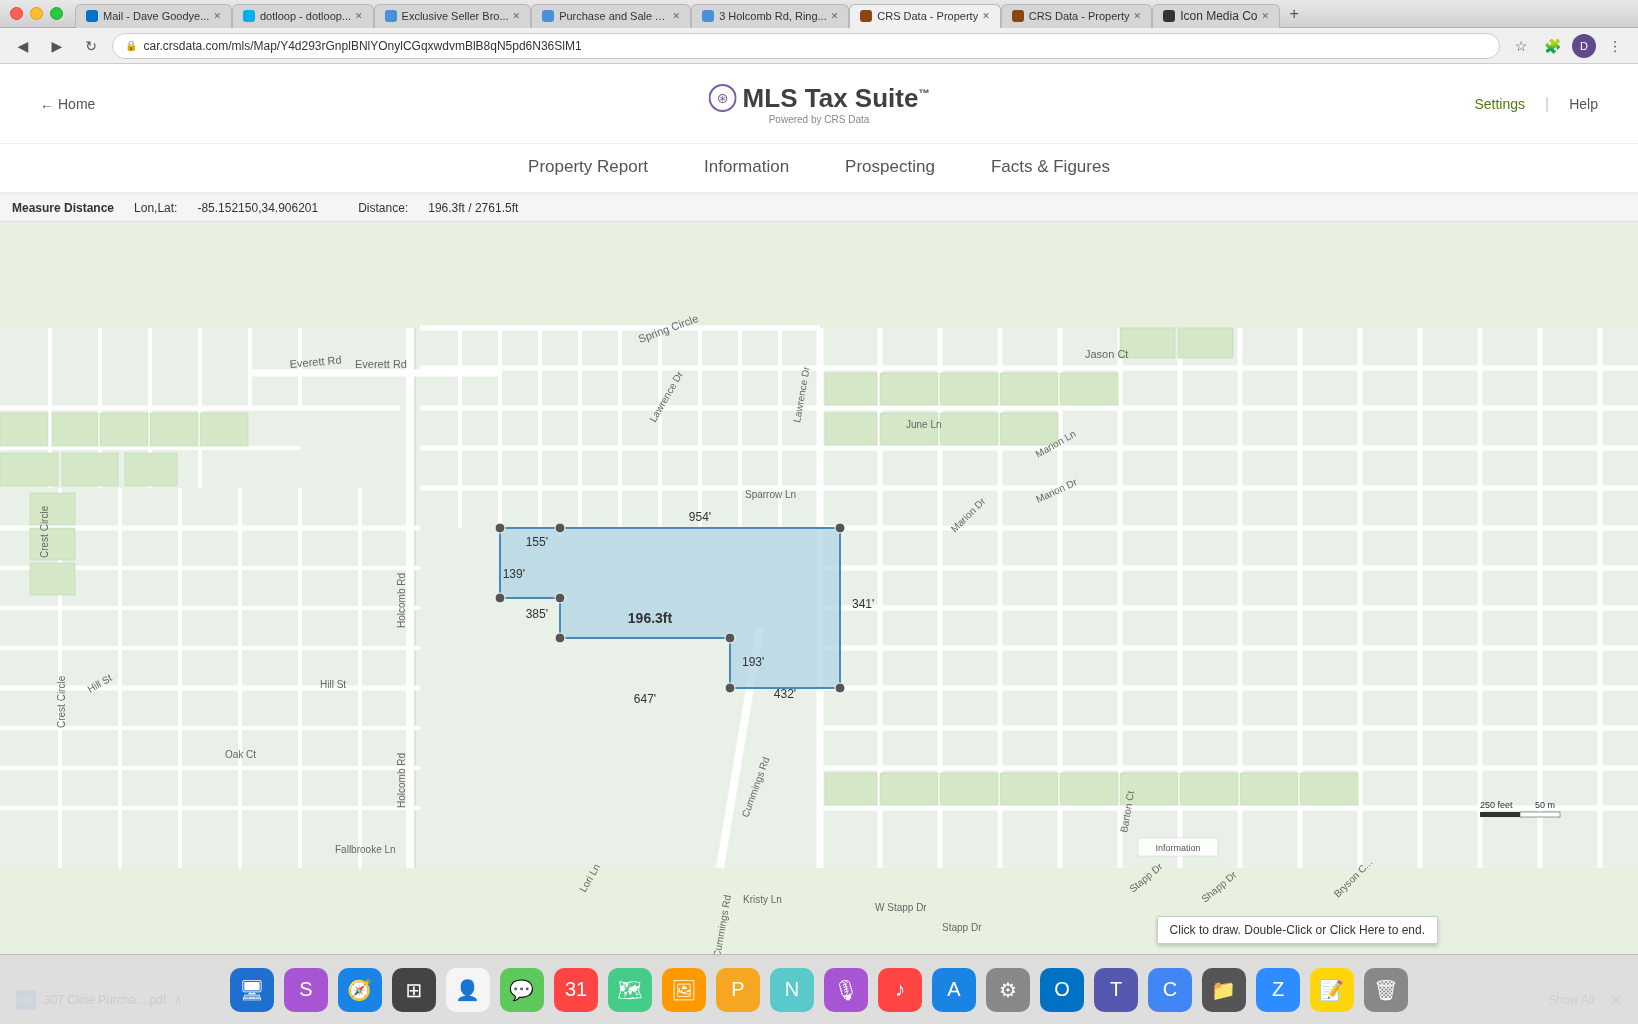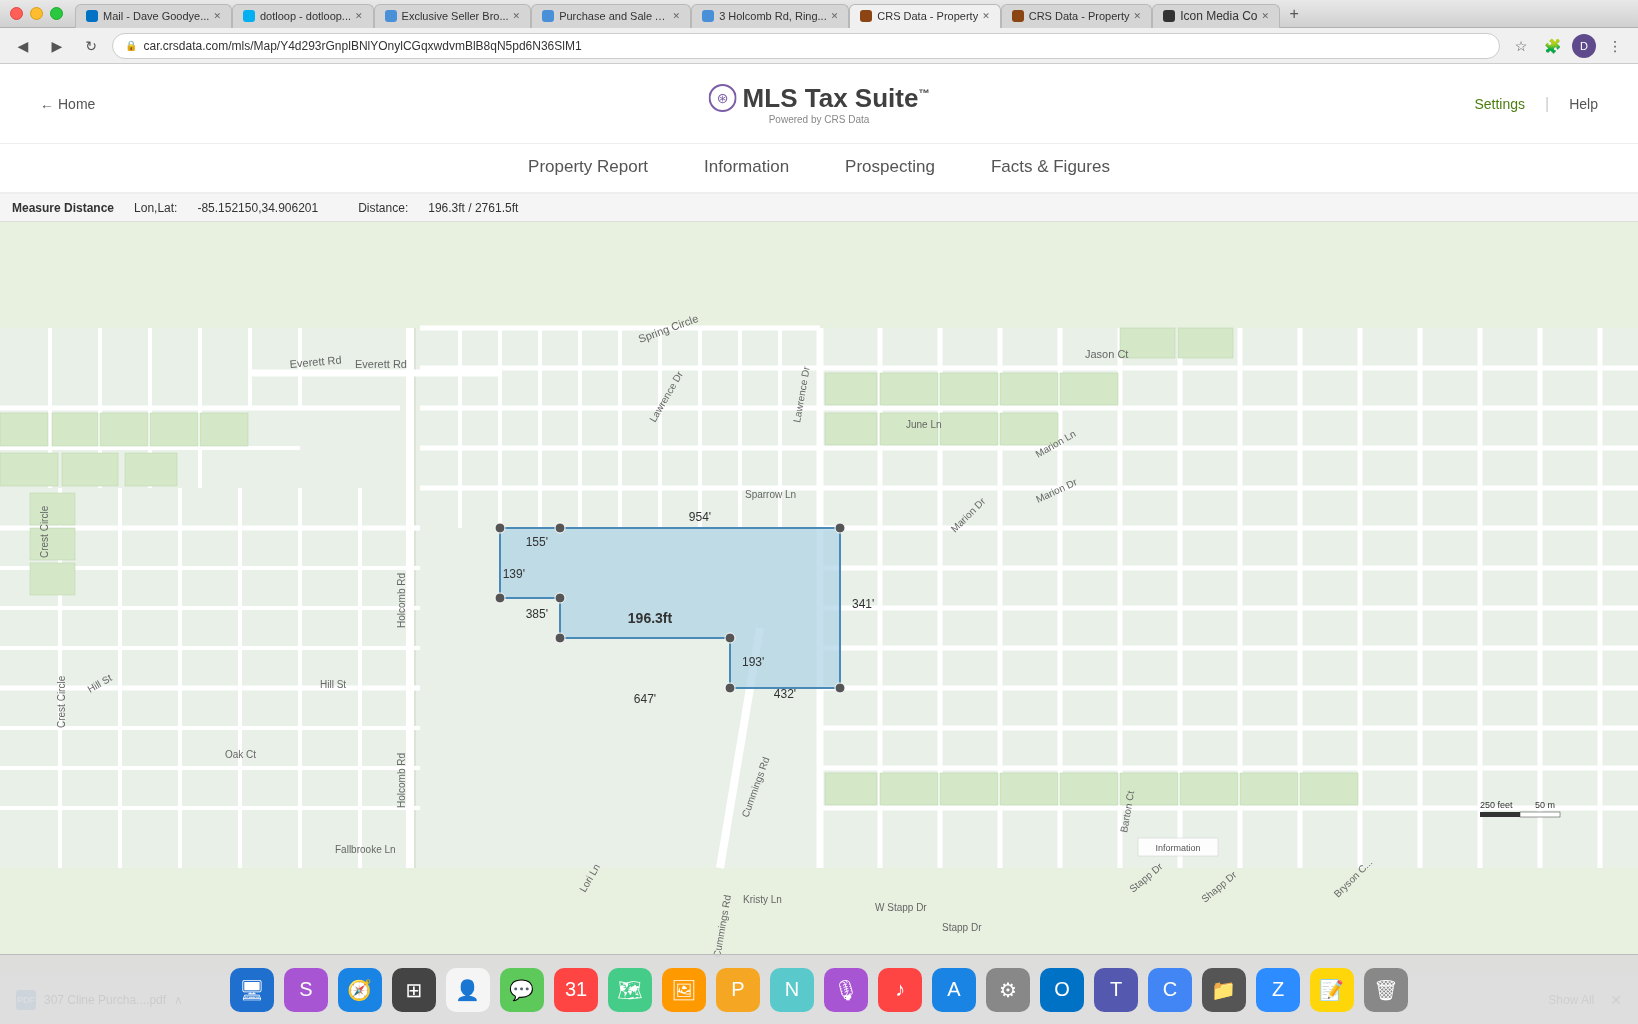--- a/index.html
+++ b/index.html
@@ -450,20 +450,23 @@
       <text x="0" y="0" font-size="9" fill="#333">250 feet</text>
       <text x="55" y="0" font-size="9" fill="#333">50 m</text>
       <rect x="0" y="4" width="40" height="5" fill="#333"></rect>
       <rect x="40" y="4" width="40" height="5" fill="white" stroke="#333" stroke-width="0.5"></rect>
     </g>
 
     <rect x="1138" y="510" width="80" height="18" fill="rgba(255,255,255,0.85)" stroke="#ccc" stroke-width="0.5"></rect>
     <text x="1178" y="523" text-anchor="middle" font-size="9" fill="#555">Information</text>
   </svg>
 
+  <div class="map-tooltip">
+    <span>Click to draw. Double-Click or Click Here to end.</span>
+  </div>
 </div>
 
 <div class="download-bar" style="position:relative; bottom:auto;">
   <div class="download-item">
     <div class="download-icon">PDF</div>
     <span>307 Cline Purcha....pdf</span>
     <span class="download-chevron">∧</span>
   </div>
   <div style="display:flex; gap:16px; align-items:center;">
     <span class="show-all">Show All</span>

